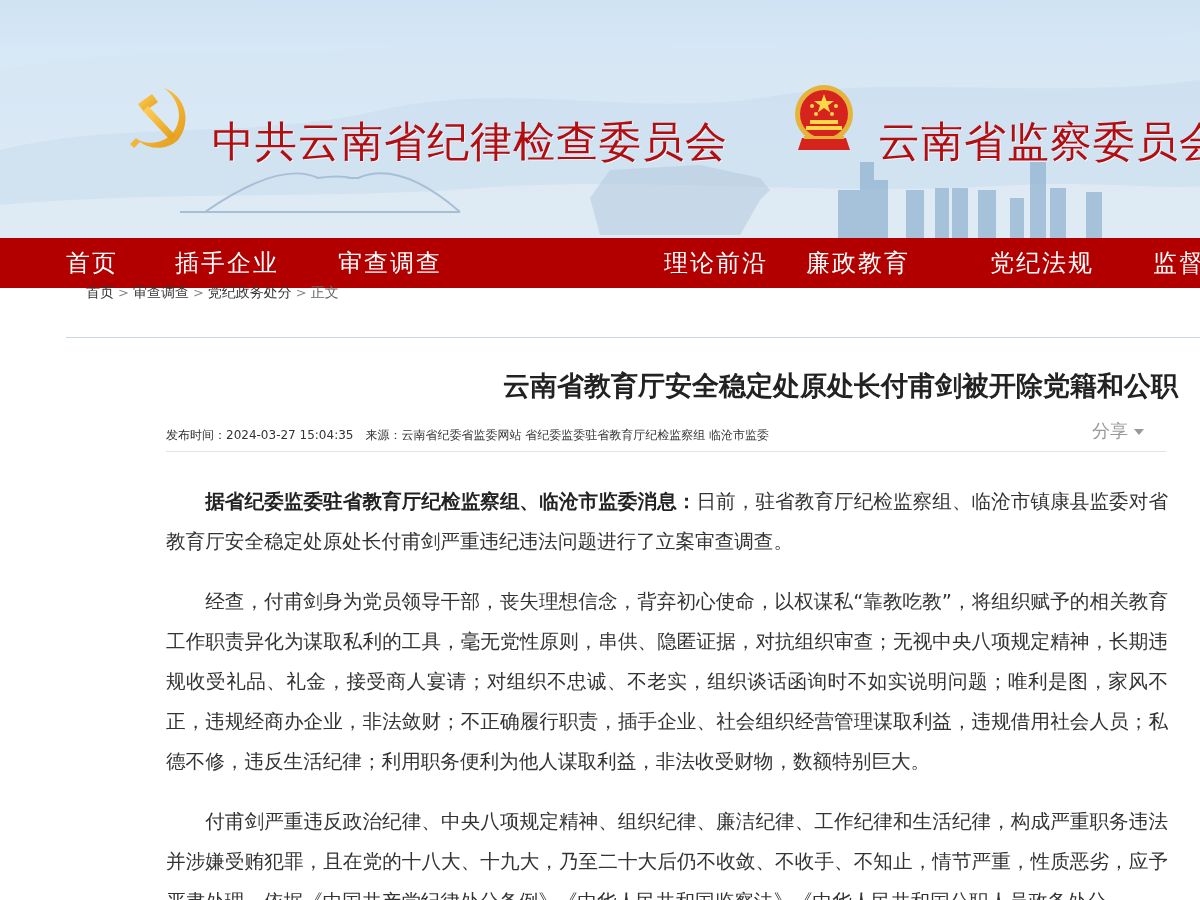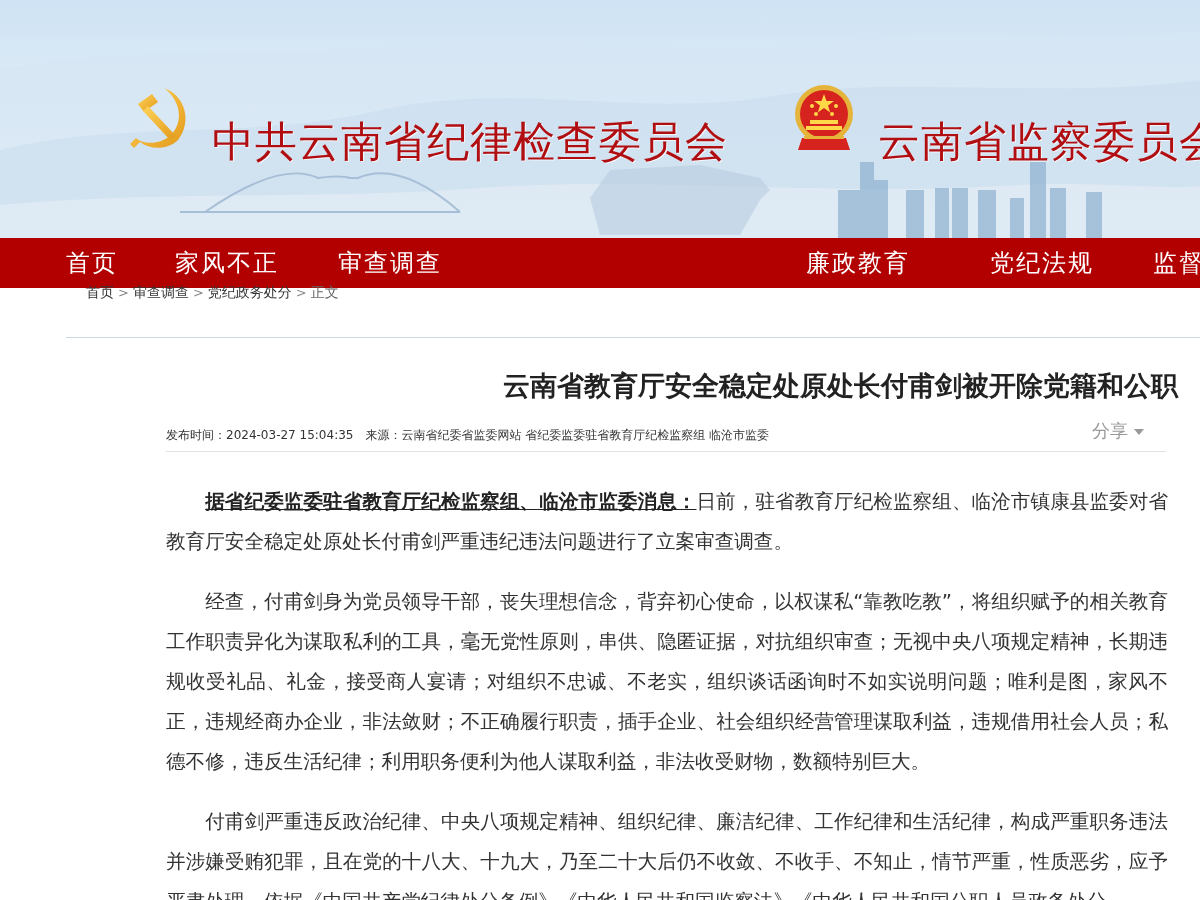--- a/index.html
+++ b/index.html
@@ -63,21 +63,21 @@
     display: inline-block; width: 0; height: 0; margin-left: 6px; vertical-align: middle;
     border-left: 5px solid transparent; border-right: 5px solid transparent; border-top: 6px solid #999;
   }
   .meta-rule { position: absolute; left: 166px; top: 451px; width: 1000px; height: 1px; background: #e2e2e2; }
 
   .body {
     position: absolute; left: 166px; top: 482px; width: 1002px;
     font-size: 19.6px; line-height: 40px; color: #333; text-align: justify;
   }
   .body p { text-indent: 2em; margin-bottom: 20px; }
-  .body p b { font-weight: bold; color: #222; text-decoration: underline; }
+  .body p b { font-weight: bold; color: #222; }
 </style>
 </head>
 <body>
 
 <div class="banner">
   <svg class="mtn" viewBox="0 0 1200 238" preserveAspectRatio="none">
     <path d="M0,70 C150,40 300,60 420,45 C560,30 700,65 860,40 C980,25 1100,50 1200,30 L1200,238 L0,238 Z" fill="#d5e6f4" opacity="0.7"></path>
     <path d="M0,150 C120,120 260,140 380,110 C520,80 640,120 780,95 C900,75 1050,100 1200,80 L1200,238 L0,238 Z" fill="#c9dced" opacity="0.55"></path>
     <path d="M0,205 C160,190 320,200 480,188 C640,176 820,196 1000,186 C1100,180 1160,190 1200,186 L1200,238 L0,238 Z" fill="#dfeaf4" opacity="0.9"></path>
 
@@ -125,22 +125,23 @@
     <rect x="18" y="36" width="28" height="4" fill="#ffd84a"></rect>
     <rect x="14" y="42" width="36" height="4" fill="#ffd84a"></rect>
     <path d="M10,54 L54,54 L58,66 L6,66 Z" fill="#d7231d"></path>
     <rect x="12" y="52" width="40" height="3" fill="#e4b43b"></rect>
   </svg>
   <div class="banner-title right">云南省监察委员会</div>
 </div>
 
 <nav class="nav">
   <a class="nav-item" style="left:66px">首页</a>
-  <a class="nav-item" style="left:175px">家风不正</a>
+  <a class="nav-item" style="left:175px">插手企业</a>
   <a class="nav-item" style="left:338px">审查调查</a>
+  <a class="nav-item" style="left:664px">理论前沿</a>
   <a class="nav-item" style="left:806px">廉政教育</a>
   <a class="nav-item" style="left:990px">党纪法规</a>
   <a class="nav-item" style="left:1153px">监督</a>
 </nav>
 
 <div class="breadcrumb">
   <a>首页</a><span class="sep">&gt;</span><a>审查调查</a><span class="sep">&gt;</span><a>党纪政务处分</a><span class="sep">&gt;</span><span class="cur">正文</span>
 </div>
 <div class="bc-rule"></div>
 

